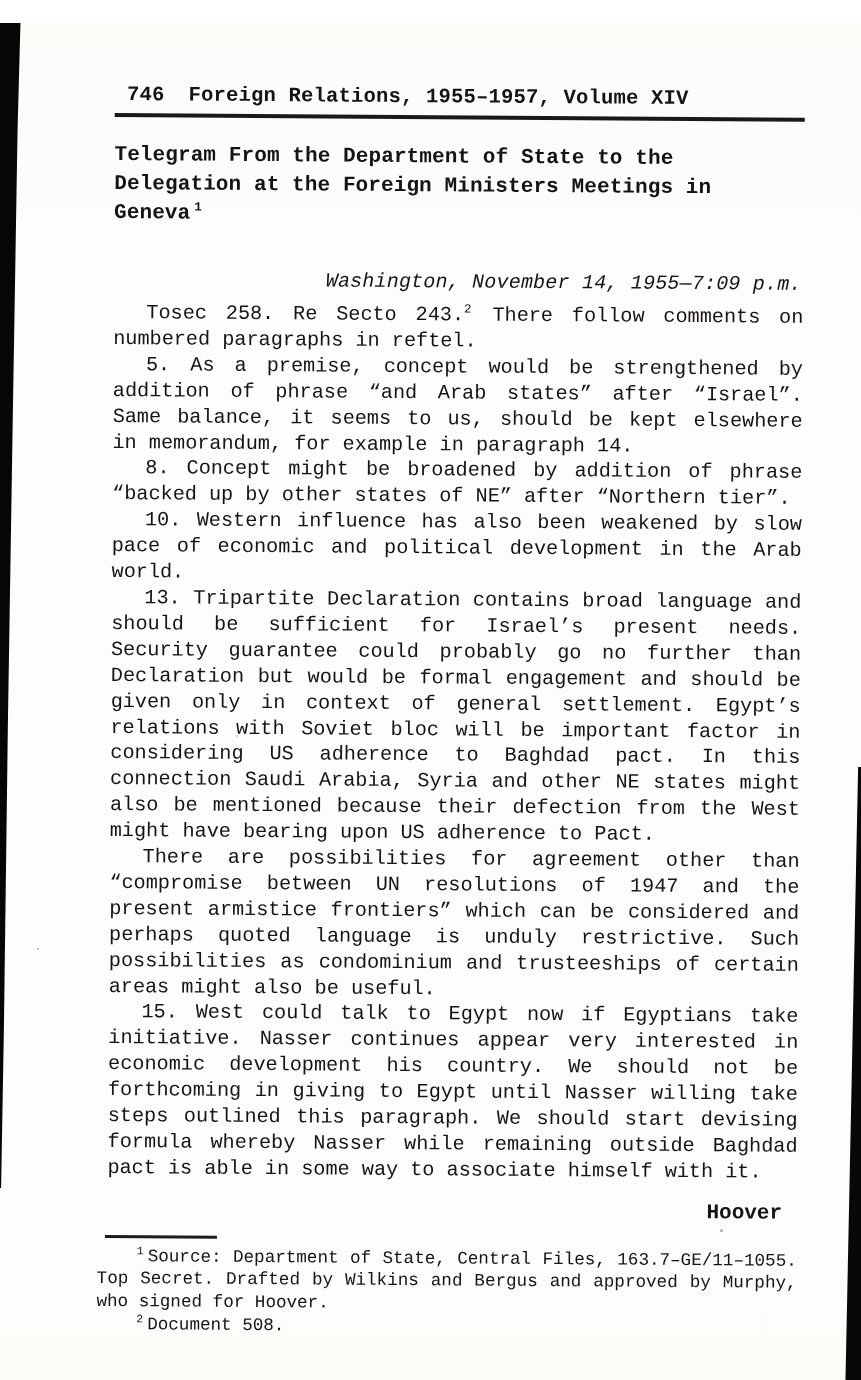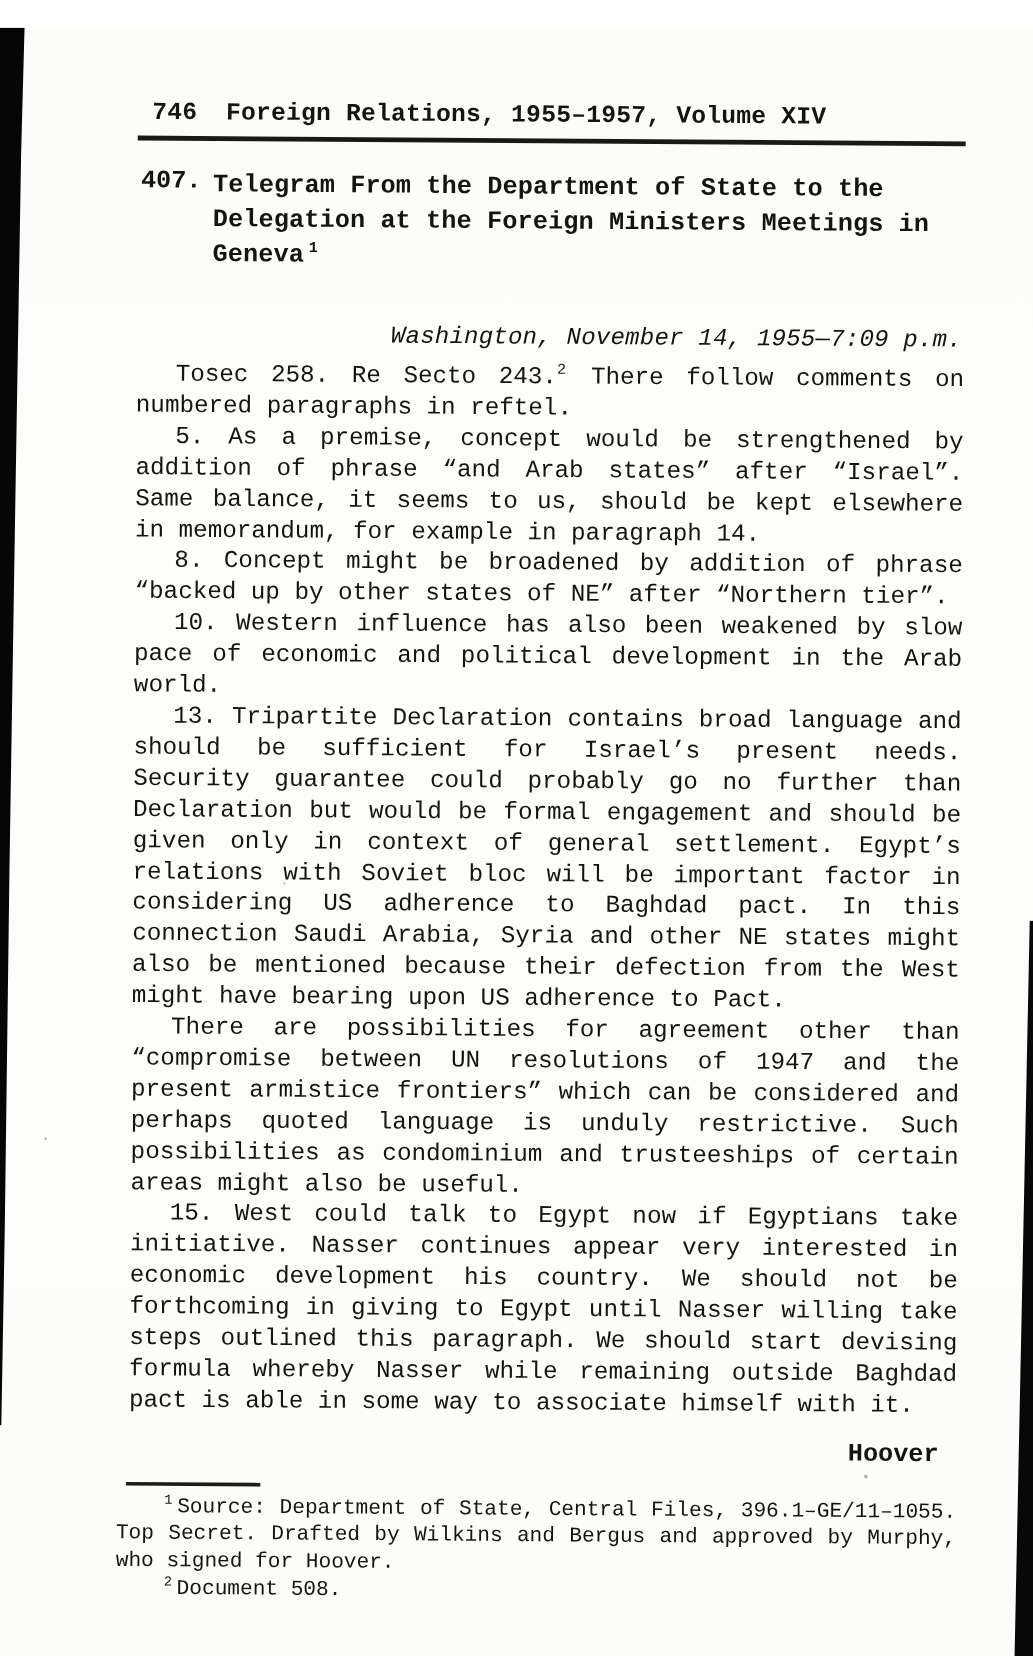--- a/index.html
+++ b/index.html
@@ -154,39 +154,38 @@
   <div class="speck s3"></div>
 
   <div class="content">
 
     <header class="running-head">
       <span>746</span>
       <span>Foreign Relations, 1955–1957, Volume XIV</span>
     </header>
 
     <div class="doc-heading">
-      <span class="doc-num">407.</span>
       <h1 class="doc-title"><span>Telegram From the Department of State to the Delegation at the Foreign Ministers Meetings in Geneva</span><sup>1</sup></h1>
     </div>
 
     <p class="dateline">Washington, November 14, 1955—7:09 p.m.</p>
 
     <div class="body-text">
       <p><span>Tosec 258. Re Secto 243.</span><sup>2</sup><span> There follow comments on numbered paragraphs in reftel.</span></p>
       <p>5. As a premise, concept would be strengthened by addition of phrase “and Arab states” after “Israel”. Same balance, it seems to us, should be kept elsewhere in memorandum, for example in paragraph 14.</p>
       <p>8. Concept might be broadened by addition of phrase “backed up by other states of NE” after “Northern tier”.</p>
       <p>10. Western influence has also been weakened by slow pace of economic and political development in the Arab world.</p>
       <p>13. Tripartite Declaration contains broad language and should be sufficient for Israel’s present needs. Security guarantee could probably go no further than Declaration but would be formal engagement and should be given only in context of general settlement. Egypt’s relations with Soviet bloc will be important factor in considering US adherence to Baghdad pact. In this connection Saudi Arabia, Syria and other NE states might also be mentioned because their defection from the West might have bearing upon US adherence to Pact.</p>
       <p>There are possibilities for agreement other than “compromise between UN resolutions of 1947 and the present armistice frontiers” which can be considered and perhaps quoted language is unduly restrictive. Such possibilities as condominium and trusteeships of certain areas might also be useful.</p>
       <p>15. West could talk to Egypt now if Egyptians take initiative. Nasser continues appear very interested in economic development his country. We should not be forthcoming in giving to Egypt until Nasser willing take steps outlined this paragraph. We should start devising formula whereby Nasser while remaining outside Baghdad pact is able in some way to associate himself with it.</p>
     </div>
 
     <p class="signature">Hoover</p>
 
     <div class="footnote-sep"></div>
 
     <div class="footnotes">
-      <p><sup>1</sup><span>Source: Department of State, Central Files, 396.1–GE/11–1055. Top Secret. Drafted by Wilkins and Bergus and approved by Murphy, who signed for Hoover.</span></p>
+      <p><sup>1</sup><span>Source: Department of State, Central Files, 163.7–GE/11–1055. Top Secret. Drafted by Wilkins and Bergus and approved by Murphy, who signed for Hoover.</span></p>
       <p><sup>2</sup><span>Document 508.</span></p>
     </div>
 
   </div>
 </div>
 
 </body></html>

